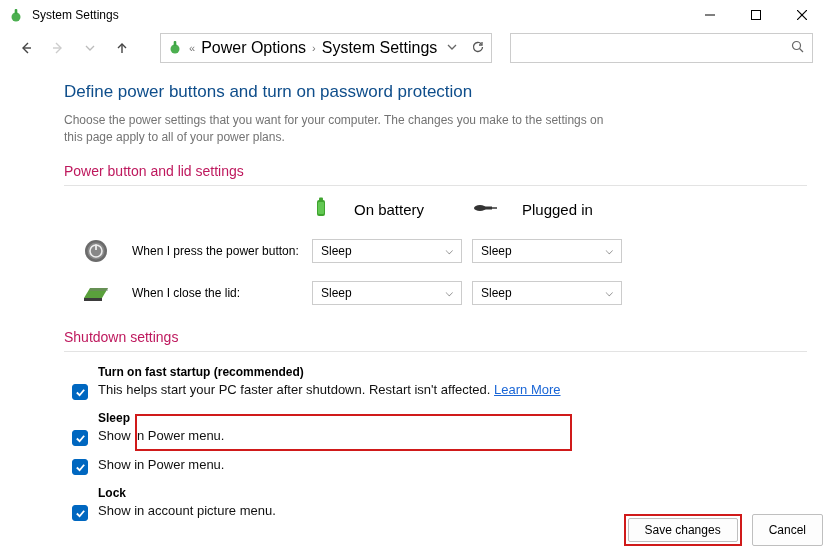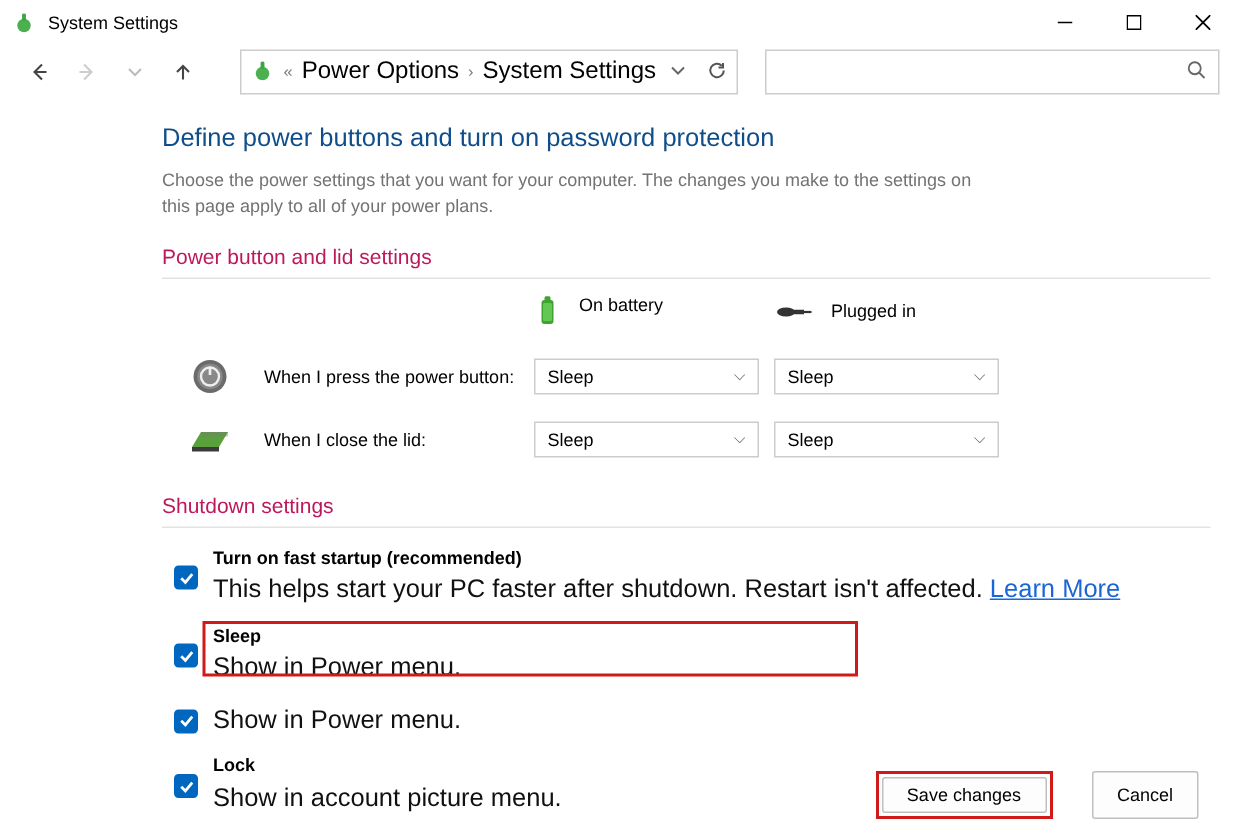--- a/index.html
+++ b/index.html
@@ -65,21 +65,21 @@
       margin-left: 10px;
       display: flex;
       align-items: center;
       padding: 0 8px;
     }
     .search-box input {
       flex: 1; border: none; outline: none; font-size: 12px;
     }
     .search-icon { color: #666; font-size: 13px; }
     .content {
-      padding: 16px 20px 0 108px;
+      padding: 16px 20px 0 64px;
     }
     .page-title {
       color: #0f4e8b;
       font-size: 17px;
       font-weight: 400;
       margin-bottom: 10px;
     }
     .page-desc {
       font-size: 12px;
       color: #737373;
@@ -99,71 +99,71 @@
     .power-grid {
       display: grid;
       grid-template-columns: 40px 170px 150px 150px;
       column-gap: 10px;
       row-gap: 14px;
       align-items: center;
       margin-left: 18px;
       margin-bottom: 22px;
     }
     .col-hdr {
-      display: flex; align-items: flex-start; gap: 12px;
-      font-size: 12px;
+      display: flex; align-items: center; gap: 24px;
+      font-size: 15px;
     }
     .sel {
       border: 1px solid #ccc;
       height: 24px;
       display: flex; align-items: center;
       padding: 0 8px;
       font-size: 12px;
       justify-content: space-between;
       background:#fff;
     }
     .sel .dd { color: #666; font-size: 10px; }
     .row-icon {
       width: 28px; height: 28px;
       display:flex; align-items:center; justify-content:center;
     }
     .shutdown { margin-top: 2px; }
     .chk-row {
-      display: flex; align-items: center; gap: 10px;
+      display: flex; align-items: flex-end; gap: 10px;
       margin-left: 8px;
       padding: 2px 0 8px 0;
     }
     .chk {
       width: 16px; height: 16px;
       border: 1.5px solid #0067c0;
       border-radius: 3px;
       background: #0067c0;
       display: flex; align-items: center; justify-content: center;
       flex-shrink: 0;
       margin-top: 1px;
     }
     .chk svg { width: 11px; height: 11px; }
     .chk-body { line-height: 1.45; }
     .chk-title { font-weight: 600; }
-    .chk-desc { font-size: 17px; color: #111; }
+    .chk-desc { font-size: 13px; color: #111; }
     .link { color: #1a66d6; text-decoration: underline; cursor: pointer; }
     .highlight {
       border: 2px solid #d01a1a;
     }
     .hi-hibernate {
       position: absolute;
       left: 135px; top: 414px;
       width: 437px; height: 37px;
       pointer-events: none;
     }
     .footer {
       position: absolute;
       bottom: 12px;
-      right: 28px;
-      display: flex; gap: 26px;
+      right: 4px;
+      display: flex; gap: 10px;
     }
     .btn {
       border: 1px solid #bfbfbf;
       background: #fdfdfd;
       padding: 4px 16px;
       font-size: 12px;
       border-radius: 2px;
     }
     .hi-save {
       border: 2px solid #d01a1a;

